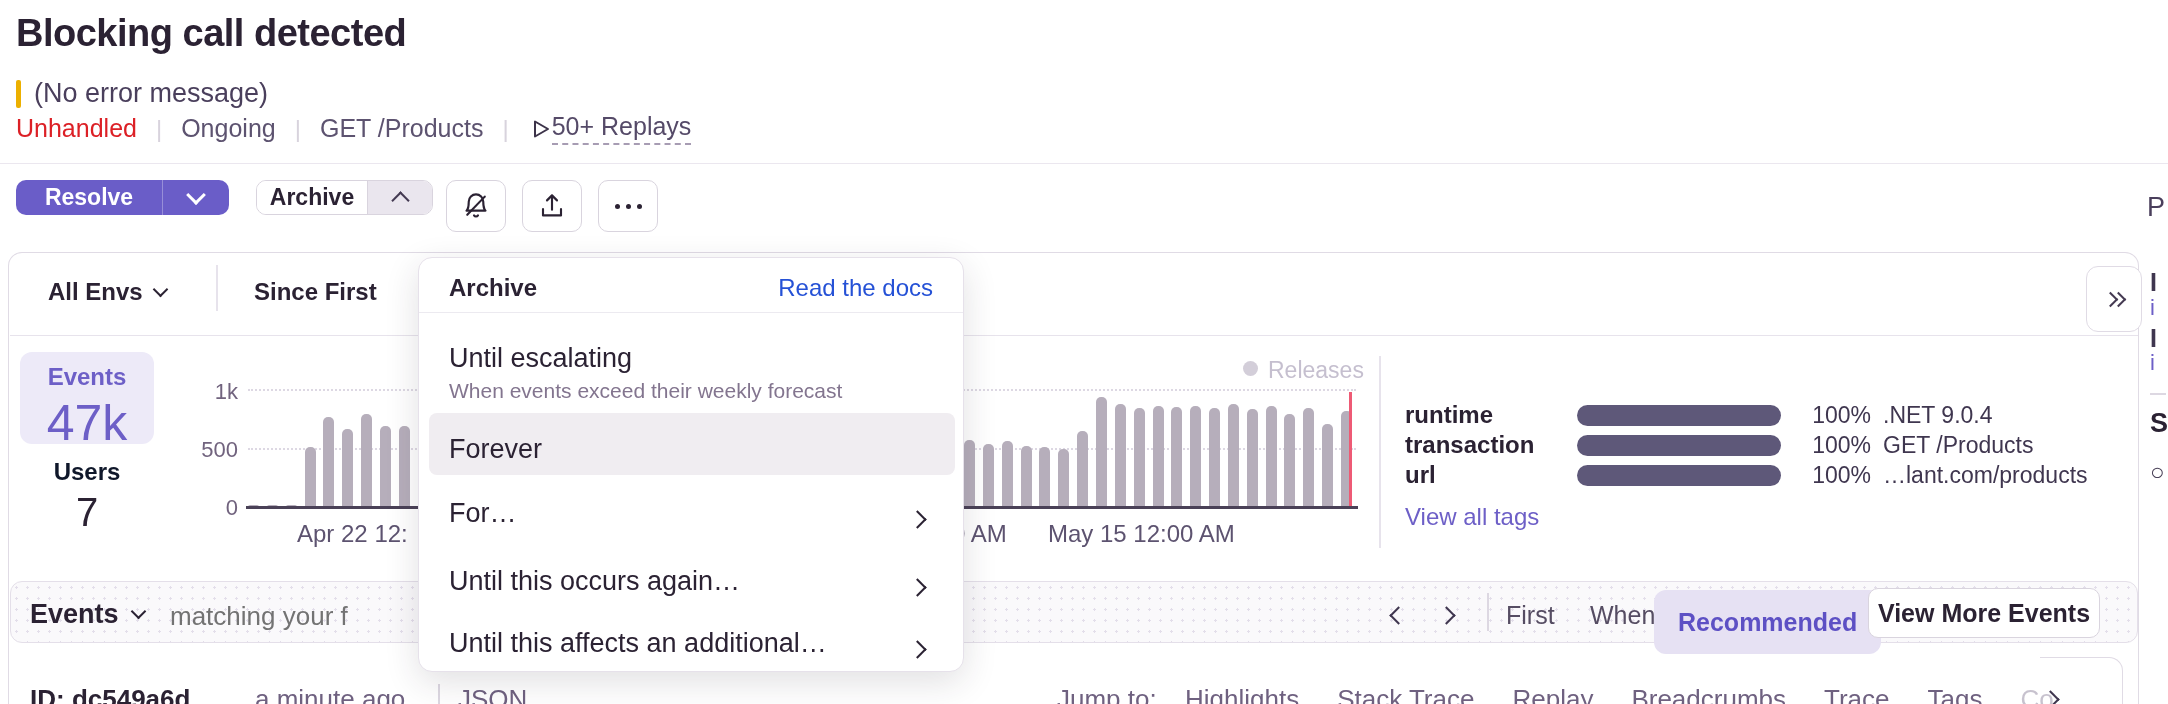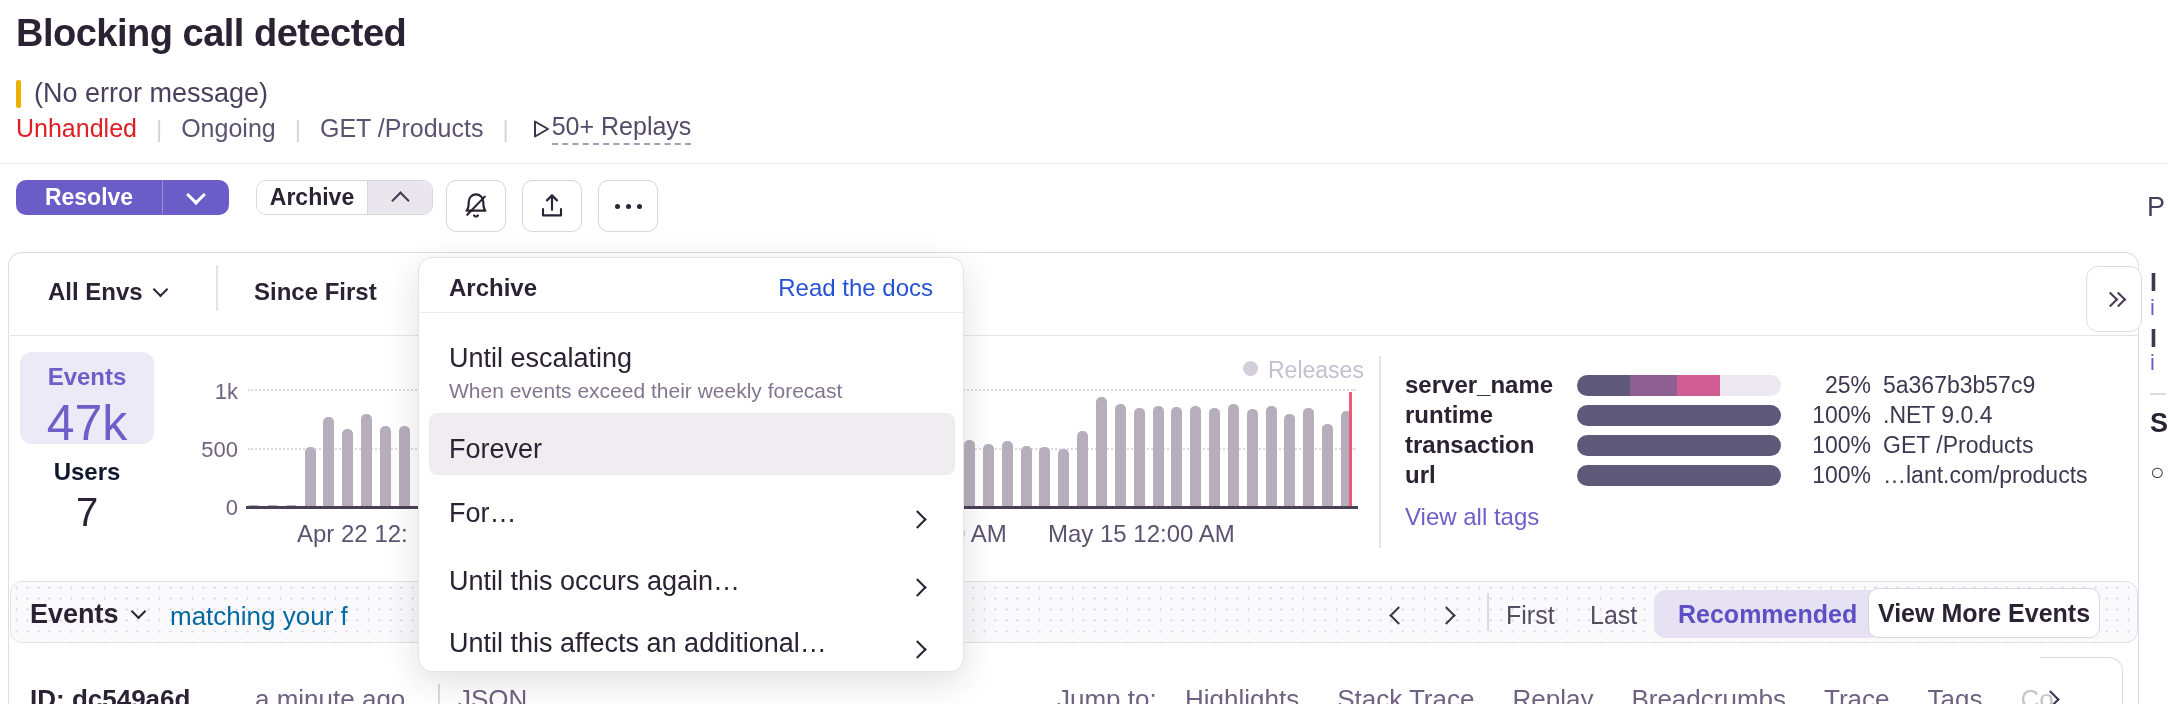--- a/index.html
+++ b/index.html
@@ -59,25 +59,25 @@
   .tagname{width:172px;font-weight:700;font-size:24px;color:#2b2233;}
   .tagbar{width:204px;height:21px;border-radius:11px;overflow:hidden;display:flex;background:#ece8f2;}
   .tagbar .seg{height:100%;}
   .tagpct{width:90px;text-align:right;font-size:23px;color:#3f364f;}
   .tagval{margin-left:12px;font-size:23px;color:#3f364f;white-space:nowrap;}
   .viewall{left:1405px;top:503px;font-size:24px;color:#6d5fc7;}
   
   .band{left:10px;top:581px;width:2128px;height:62px;box-sizing:border-box;border:1.5px solid #e4dfe9;border-radius:12px;
     background-color:#faf9fb;background-image:radial-gradient(#e3deea 1.3px,transparent 1.4px);background-size:11px 11px;}
   .bandtitle{left:30px;top:599px;font-size:27px;font-weight:700;display:flex;align-items:center;gap:14px;color:#2b2233;}
-  .bandsub{left:170px;top:601px;font-size:26px;color:#0369a1;white-space:nowrap;}
+  .bandsub{left:170px;top:601px;font-size:26px;color:#737373;white-space:nowrap;}
   .navchev{width:42px;height:42px;display:flex;align-items:center;justify-content:center;color:#3f364f;}
   .banddiv{left:1487px;top:593px;width:1.5px;height:38px;background:#ddd8e2;}
   .bandlink{font-size:25px;color:#564d63;top:601px;}
-  .recpill{left:1654px;top:590px;height:48px;padding:0 24px;background:#e6e1f3;border-radius:12px;display:flex;align-items:center;font-size:25px;font-weight:700;color:#5d50c4;}
+  .recpill{left:1654px;top:590px;height:32px;padding:16px 24px;background:#e6e1f3;border-radius:12px;display:flex;align-items:center;font-size:25px;font-weight:700;color:#5d50c4;}
   .viewmore{left:1868px;top:588px;width:232px;height:50px;background:#fff;border:1.5px solid #d9d4de;border-radius:10px;box-sizing:border-box;display:flex;align-items:center;justify-content:center;font-size:25px;font-weight:700;color:#2b2233;}
   
   .cardcorner{left:2040px;top:657px;width:82px;height:46px;border-top:1.5px solid #e0dbe5;border-right:1.5px solid #e0dbe5;border-radius:0 14px 0 0;}
   .eventrow{font-size:26px;color:#6f6180;top:684px;}
   .jumplinks{display:flex;gap:38px;}
   .jlink{color:#6f6180;white-space:nowrap;}
   .jlink.faded{opacity:.38;}
   
   .collapse{left:2086px;top:266px;width:56px;height:66px;background:#fff;border:1.5px solid #e0dbe5;border-radius:12px;box-sizing:border-box;display:flex;align-items:center;justify-content:center;gap:2px;color:#443a52;}
   
@@ -261,31 +261,20 @@
 
   <div class="r legdot"></div>
   <div class="r legtext">Releases</div>
 
   <div class="r xlab" style="left:297px;">Apr 22 12:</div>
   <div class="r xlab" style="left:952px;">0 AM</div>
   <div class="r xlab" style="left:1048px;">May 15 12:00 AM</div>
 
   <div class="r vdiv" style="left:1379px;top:356px;height:192px;"></div>
 
-  <div class="r tagrow" style="top:371px;">
-    <span class="tagname">server_name</span>
-    <span class="tagbar">
-        <span class="seg" style="width: 26%; background: rgb(94, 88, 121);"></span>
-        <span class="seg" style="width: 23%; background: rgb(141, 95, 146);"></span>
-        <span class="seg" style="width: 21%; background: rgb(207, 93, 146);"></span>
-        <span class="seg" style="width: 30%; background: rgb(236, 232, 242);"></span>
-      </span>
-    <span class="tagpct">25%</span>
-    <span class="tagval">5a367b3b57c9</span>
-  </div>
   <div class="r tagrow" style="top:401px;">
     <span class="tagname">runtime</span>
     <span class="tagbar">
         <span class="seg" style="width: 100%; background: rgb(94, 88, 121);"></span>
       </span>
     <span class="tagpct">100%</span>
     <span class="tagval">.NET 9.0.4</span>
   </div>
   <div class="r tagrow" style="top:431px;">
     <span class="tagname">transaction</span>
@@ -313,21 +302,21 @@
   <div class="r bandsub">matching your f</div>
 
   <div class="r navchev" style="left:1374px;top:594px;">
     <span class="chev left" style="margin-left:6px;"></span>
   </div>
   <div class="r navchev" style="left:1428px;top:594px;">
     <span class="chev right" style="margin-right:6px;"></span>
   </div>
   <div class="r banddiv"></div>
   <div class="r bandlink" style="left:1506px;">First</div>
-  <div class="r bandlink" style="left:1590px;">Last</div>
+  <div class="r bandlink" style="left:1590px;">When</div>
   <div class="r recpill">
     <span>Recommended</span>
   </div>
   <div class="r viewmore">
     <span>View More Events</span>
   </div>
 
   <div class="r cardcorner"></div>
   <div class="r eventrow bold" style="left:30px;color:#2b2233;">ID: dc549a6d</div>
   <div class="r eventrow" style="left:255px;">a minute ago</div>

